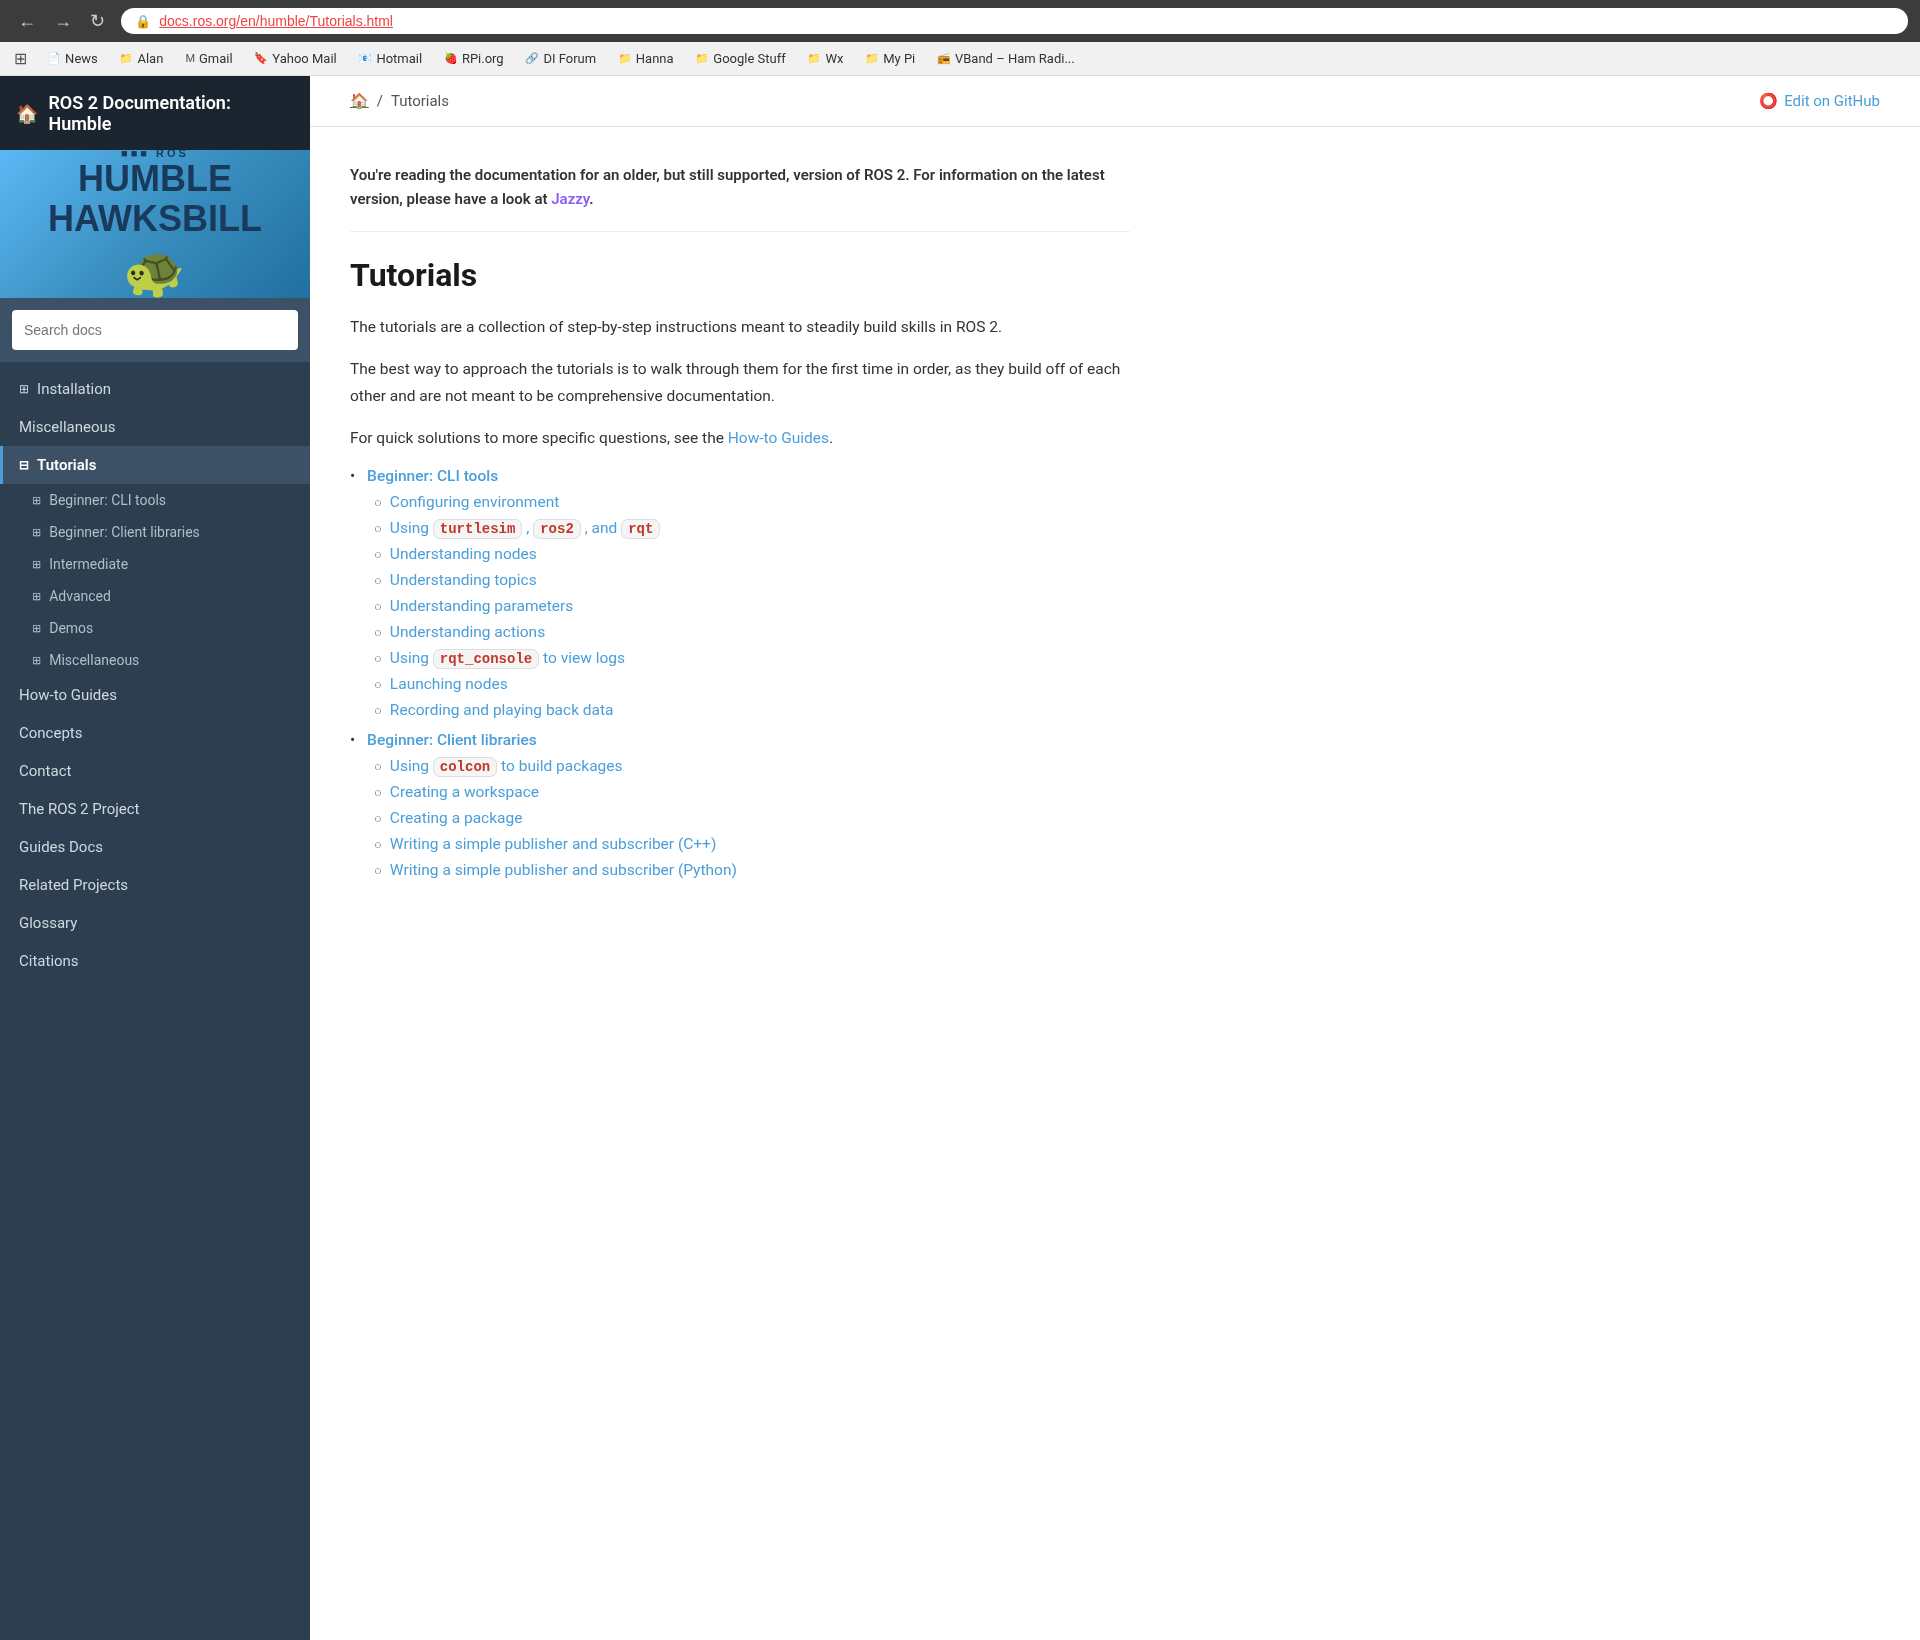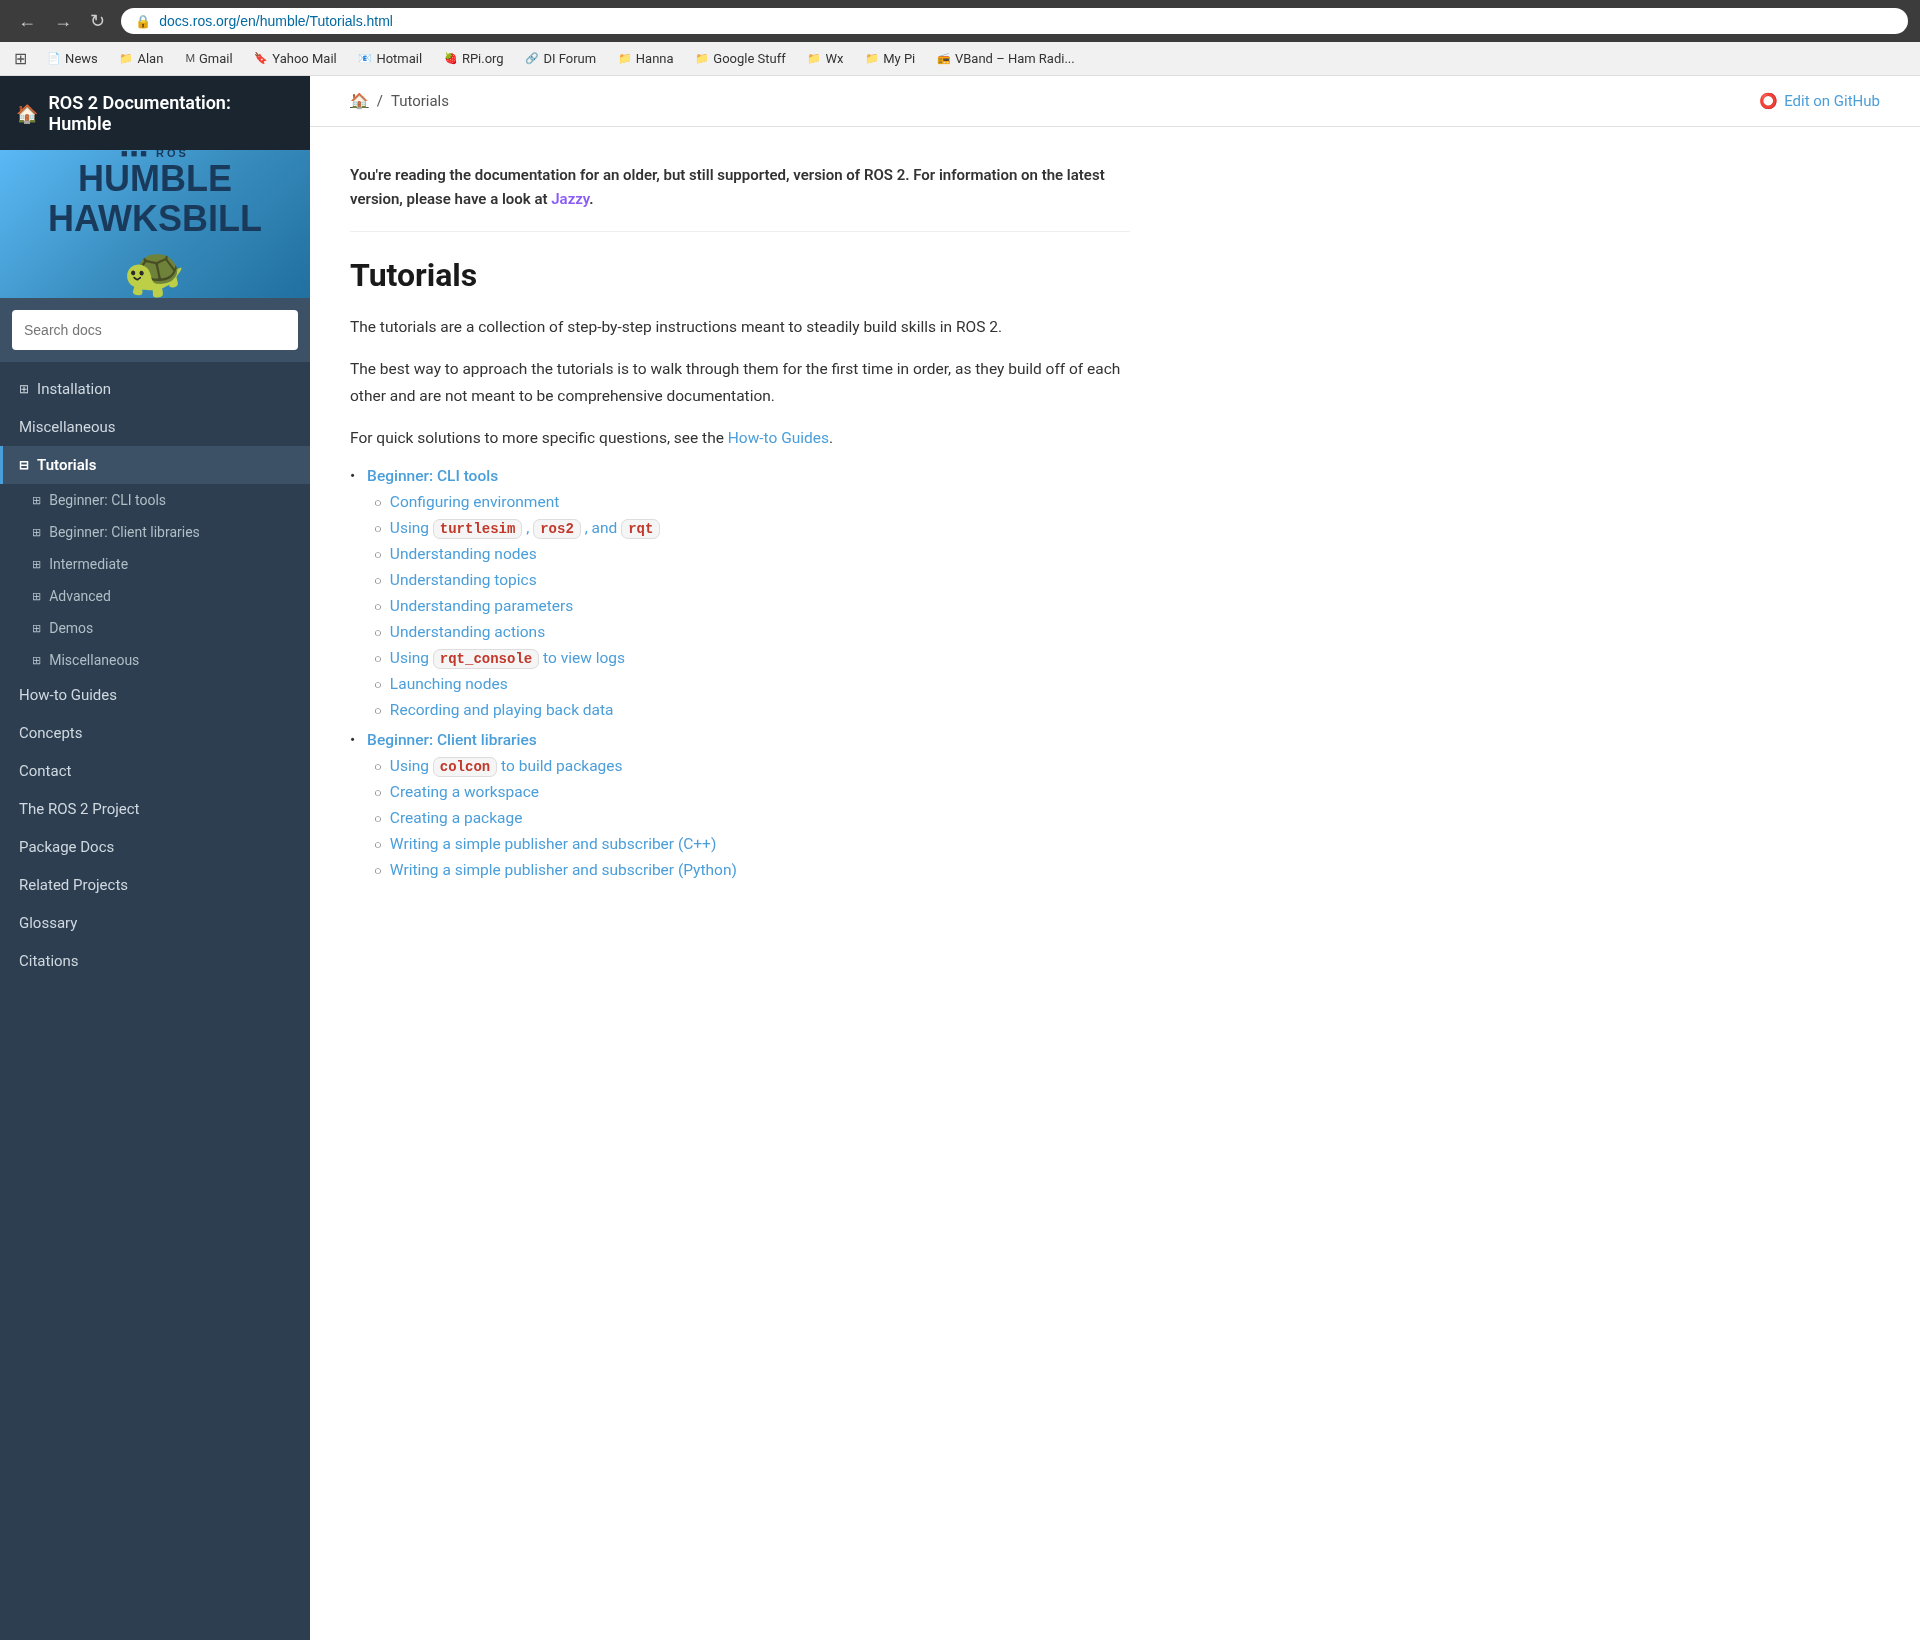--- a/index.html
+++ b/index.html
@@ -35,21 +35,22 @@
       display: flex;
       align-items: center;
       gap: 8px;
     }
     .address-bar .lock-icon { color: #666; font-size: 13px; }
     .address-bar input {
       border: none;
       outline: none;
       flex: 1;
       font-size: 14px;
-      color: #0369a1;
+      color: #ef4444;
+      text-decoration: underline;
     }
 
     
     .bookmarks-bar {
       background: #f1f1f1;
       border-bottom: 1px solid #ddd;
       padding: 4px 8px;
       display: flex;
       align-items: center;
       gap: 6px;
@@ -410,21 +411,21 @@
 
       <div class="nav-item">
         <span>Contact</span>
       </div>
 
       <div class="nav-item">
         <span>The ROS 2 Project</span>
       </div>
 
       <div class="nav-item">
-        <span>Package Docs</span>
+        <span>Guides Docs</span>
       </div>
 
       <div class="nav-item">
         <span>Related Projects</span>
       </div>
 
       <div class="nav-item">
         <span>Glossary</span>
       </div>
 

